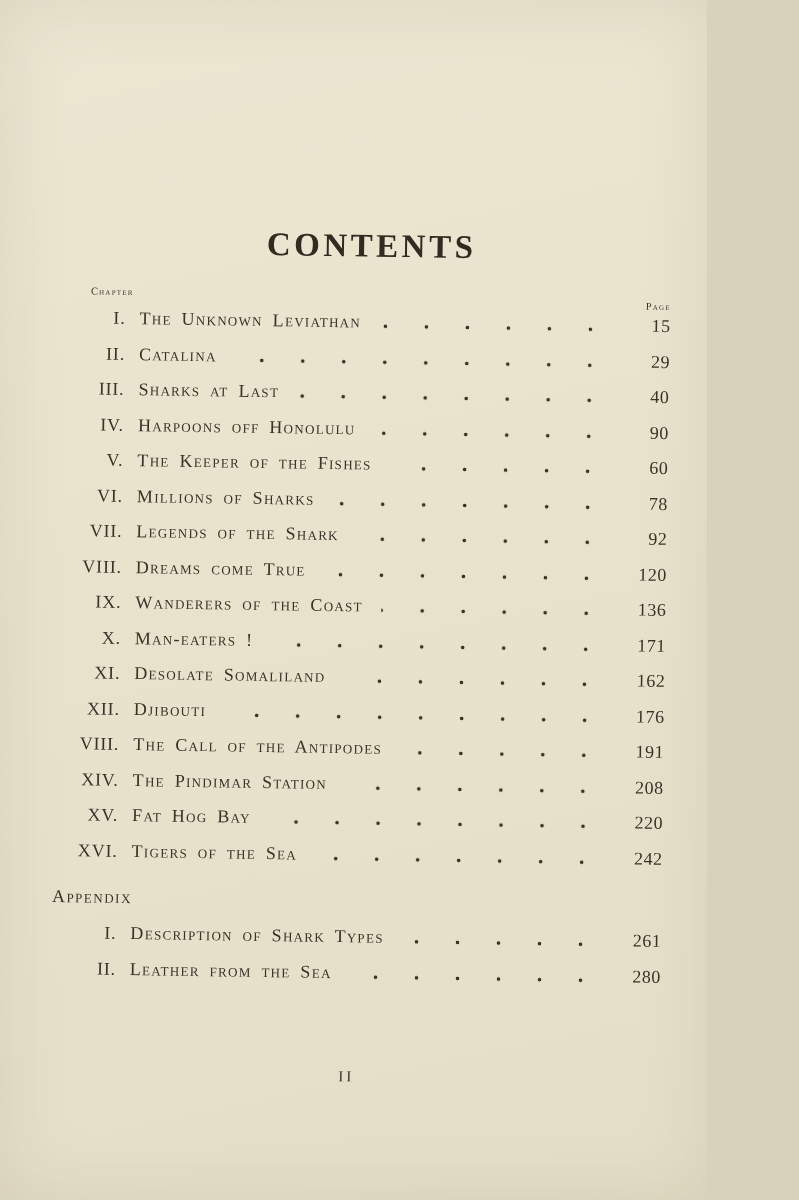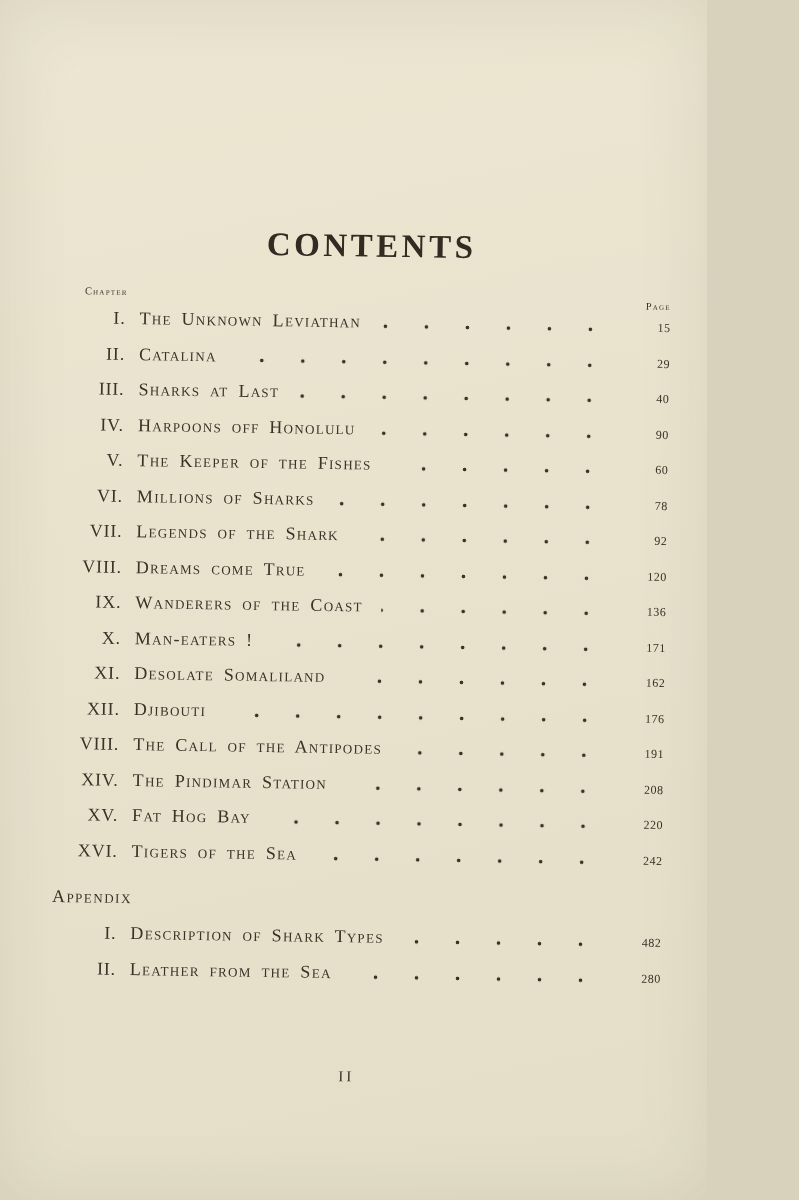--- a/index.html
+++ b/index.html
@@ -46,21 +46,21 @@
     align-items:flex-start;
     margin-bottom:10px;
     height:12px;
   }
   .label{
     font-size:10.5px;
     line-height:12px;
     letter-spacing:1.2px;
     font-variant:small-caps;
   }
-  .chapter-label{margin-left:24px;}
+  .chapter-label{margin-left:30px;}
   .page-label{width:48px;text-align:right;margin-top:7px;}
   .row{
     display:flex;
     align-items:baseline;
     height:35.5px;
     line-height:21px;
     white-space:nowrap;
   }
   .num{
     width:65px;
@@ -84,21 +84,21 @@
     top:2px;
     margin:0 12px 0 18px;
     background-image:radial-gradient(circle, var(--ink) 1.7px, rgba(58,49,39,0) 2.1px);
     background-size:41px 7px;
     background-repeat:repeat-x;
     background-position:right center;
   }
   .pg{
     width:48px;
     text-align:right;
-    font-size:12px;
+    font-size:18px;
     letter-spacing:0.5px;
     flex:0 0 auto;
   }
   .appendix-label{
     margin-top:10px;
     margin-bottom:15px;
     font-size:18px;
     line-height:22px;
     font-variant:small-caps;
     letter-spacing:1.5px;
@@ -234,21 +234,21 @@
         <span class="pg">242</span>
       </div>
     </div>
 
     <div class="appendix">
       <div class="appendix-label">Appendix</div>
       <div class="row">
         <span class="num">I.</span>
         <span class="ttl">Description of Shark Types</span>
         <span class="leader"></span>
-        <span class="pg">482</span>
+        <span class="pg">261</span>
       </div>
       <div class="row">
         <span class="num">II.</span>
         <span class="ttl">Leather from the Sea</span>
         <span class="leader"></span>
         <span class="pg">280</span>
       </div>
     </div>
 
     <div class="folio">II</div>

